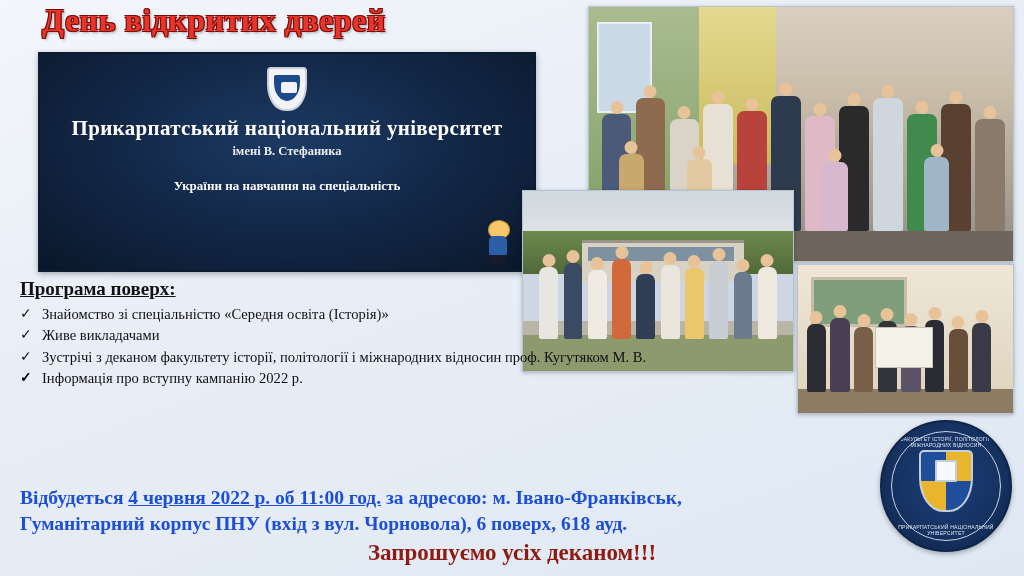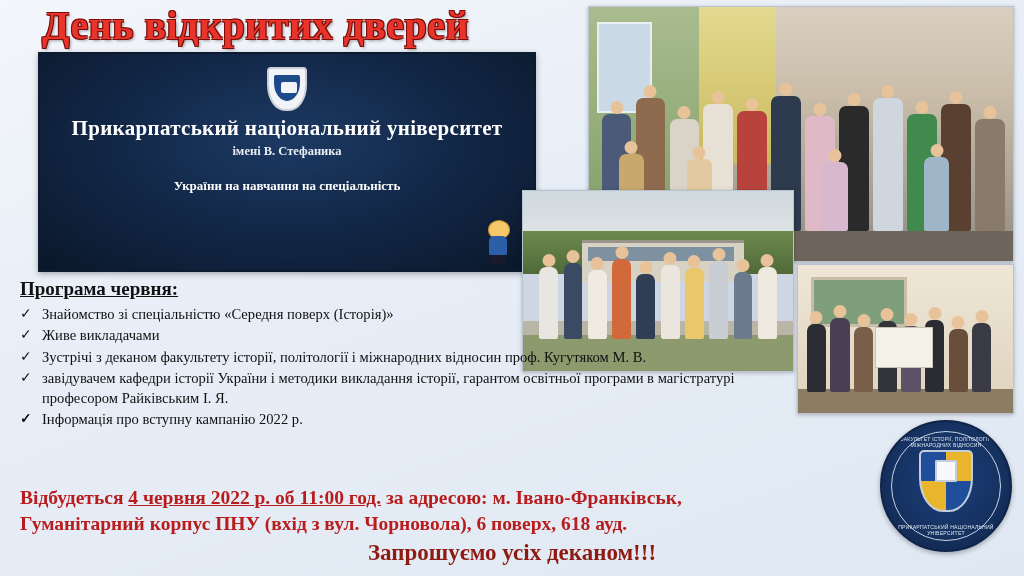--- a/index.html
+++ b/index.html
@@ -14,21 +14,21 @@
     background: linear-gradient(160deg, #f3f6fb 0%, #e8eef7 40%, #dfe8f3 100%);
     position: relative;
   }
 
   
   .poster-title {
     position: absolute;
     left: 42px;
     top: 2px;
     font-family: "Liberation Serif", serif;
-    font-size: 40px;
+    font-size: 32px;
     font-weight: bold;
     color: #e8342a;
     letter-spacing: 0.5px;
     text-shadow:
       -1px -1px 0 #7a0d08,
        1px -1px 0 #7a0d08,
       -1px  1px 0 #7a0d08,
        1px  1px 0 #7a0d08,
        2px  2px 3px rgba(0,0,0,0.35);
     white-space: nowrap;
@@ -221,21 +221,21 @@
     top: 0;
     font-size: 14px;
     color: #111111;
   }
 
   
   .footer-line {
     position: absolute;
     font-family: "Liberation Serif", serif;
     font-weight: bold;
-    color: #b91c1c;
+    color: #1d4ed8;
     font-size: 19.5px;
     white-space: nowrap;
   }
   #footer-line-1 { left: 20px; top: 487px; }
   #footer-line-2 { left: 20px; top: 513px; }
   #footer-line-3 {
     left: 0; right: 0; top: 540px;
     text-align: center;
     font-size: 23px;
     color: #8f1a11;
@@ -368,27 +368,27 @@
   <div class="fig" style="left:15%; width:9%;  height:50%; background:#4a3f52; bottom:14%;"></div>
   <div class="fig" style="left:26%; width:9%;  height:44%; background:#7a5f4a; bottom:14%;"></div>
   <div class="fig" style="left:37%; width:9%;  height:48%; background:#33333c; bottom:14%;"></div>
   <div class="fig" style="left:48%; width:9%;  height:45%; background:#5d5368; bottom:14%;"></div>
   <div class="fig" style="left:59%; width:9%;  height:49%; background:#2b2b33; bottom:14%;"></div>
   <div class="fig" style="left:70%; width:9%;  height:43%; background:#6a4e3c; bottom:14%;"></div>
   <div class="fig" style="left:81%; width:9%;  height:47%; background:#3a3a46; bottom:14%;"></div>
   <div class="cls-poster"></div>
 </div>
 
-<div class="program-heading">Програма червня:</div>
+<div class="program-heading">Програма поверх:</div>
 
 <ul class="program-list">
-  <li><span class="tick">✓</span><span>Знайомство зі спеціальністю «Середня поверх (Історія)»</span></li>
+  <li><span class="tick">✓</span><span>Знайомство зі спеціальністю «Середня освіта (Історія)»</span></li>
   <li><span class="tick">✓</span><span>Живе викладачами</span></li>
   <li><span class="tick">✓</span><span>Зустрічі з деканом факультету історії, політології і міжнародних відносин проф. Кугутяком М. В.</span></li>
-  <li><span class="tick">✓</span><span>завідувачем кафедри історії України і методики викладання історії, гарантом освітньої програми в магістратурі професором Райківським І. Я.</span></li>
+  <li><span class="tick">✓</span></li>
   <li><span class="tick">✓</span></li>
   <li><span class="tick">✓</span></li>
   <li><span class="tick">✓</span><span>Інформація про вступну кампанію 2022 р.</span></li>
 </ul>
 
 <div class="footer-line" id="footer-line-1">
   <span>Відбудеться </span><span class="u">4 червня 2022 р. об 11:00 год.</span><span> за адресою: м. Івано-Франківськ,</span>
 </div>
 <div class="footer-line" id="footer-line-2">Гуманітарний корпус ПНУ (вхід з вул. Чорновола), 6 поверх, 618 ауд.</div>
 <div class="footer-line" id="footer-line-3">Запрошуємо усіх деканом!!!</div>

